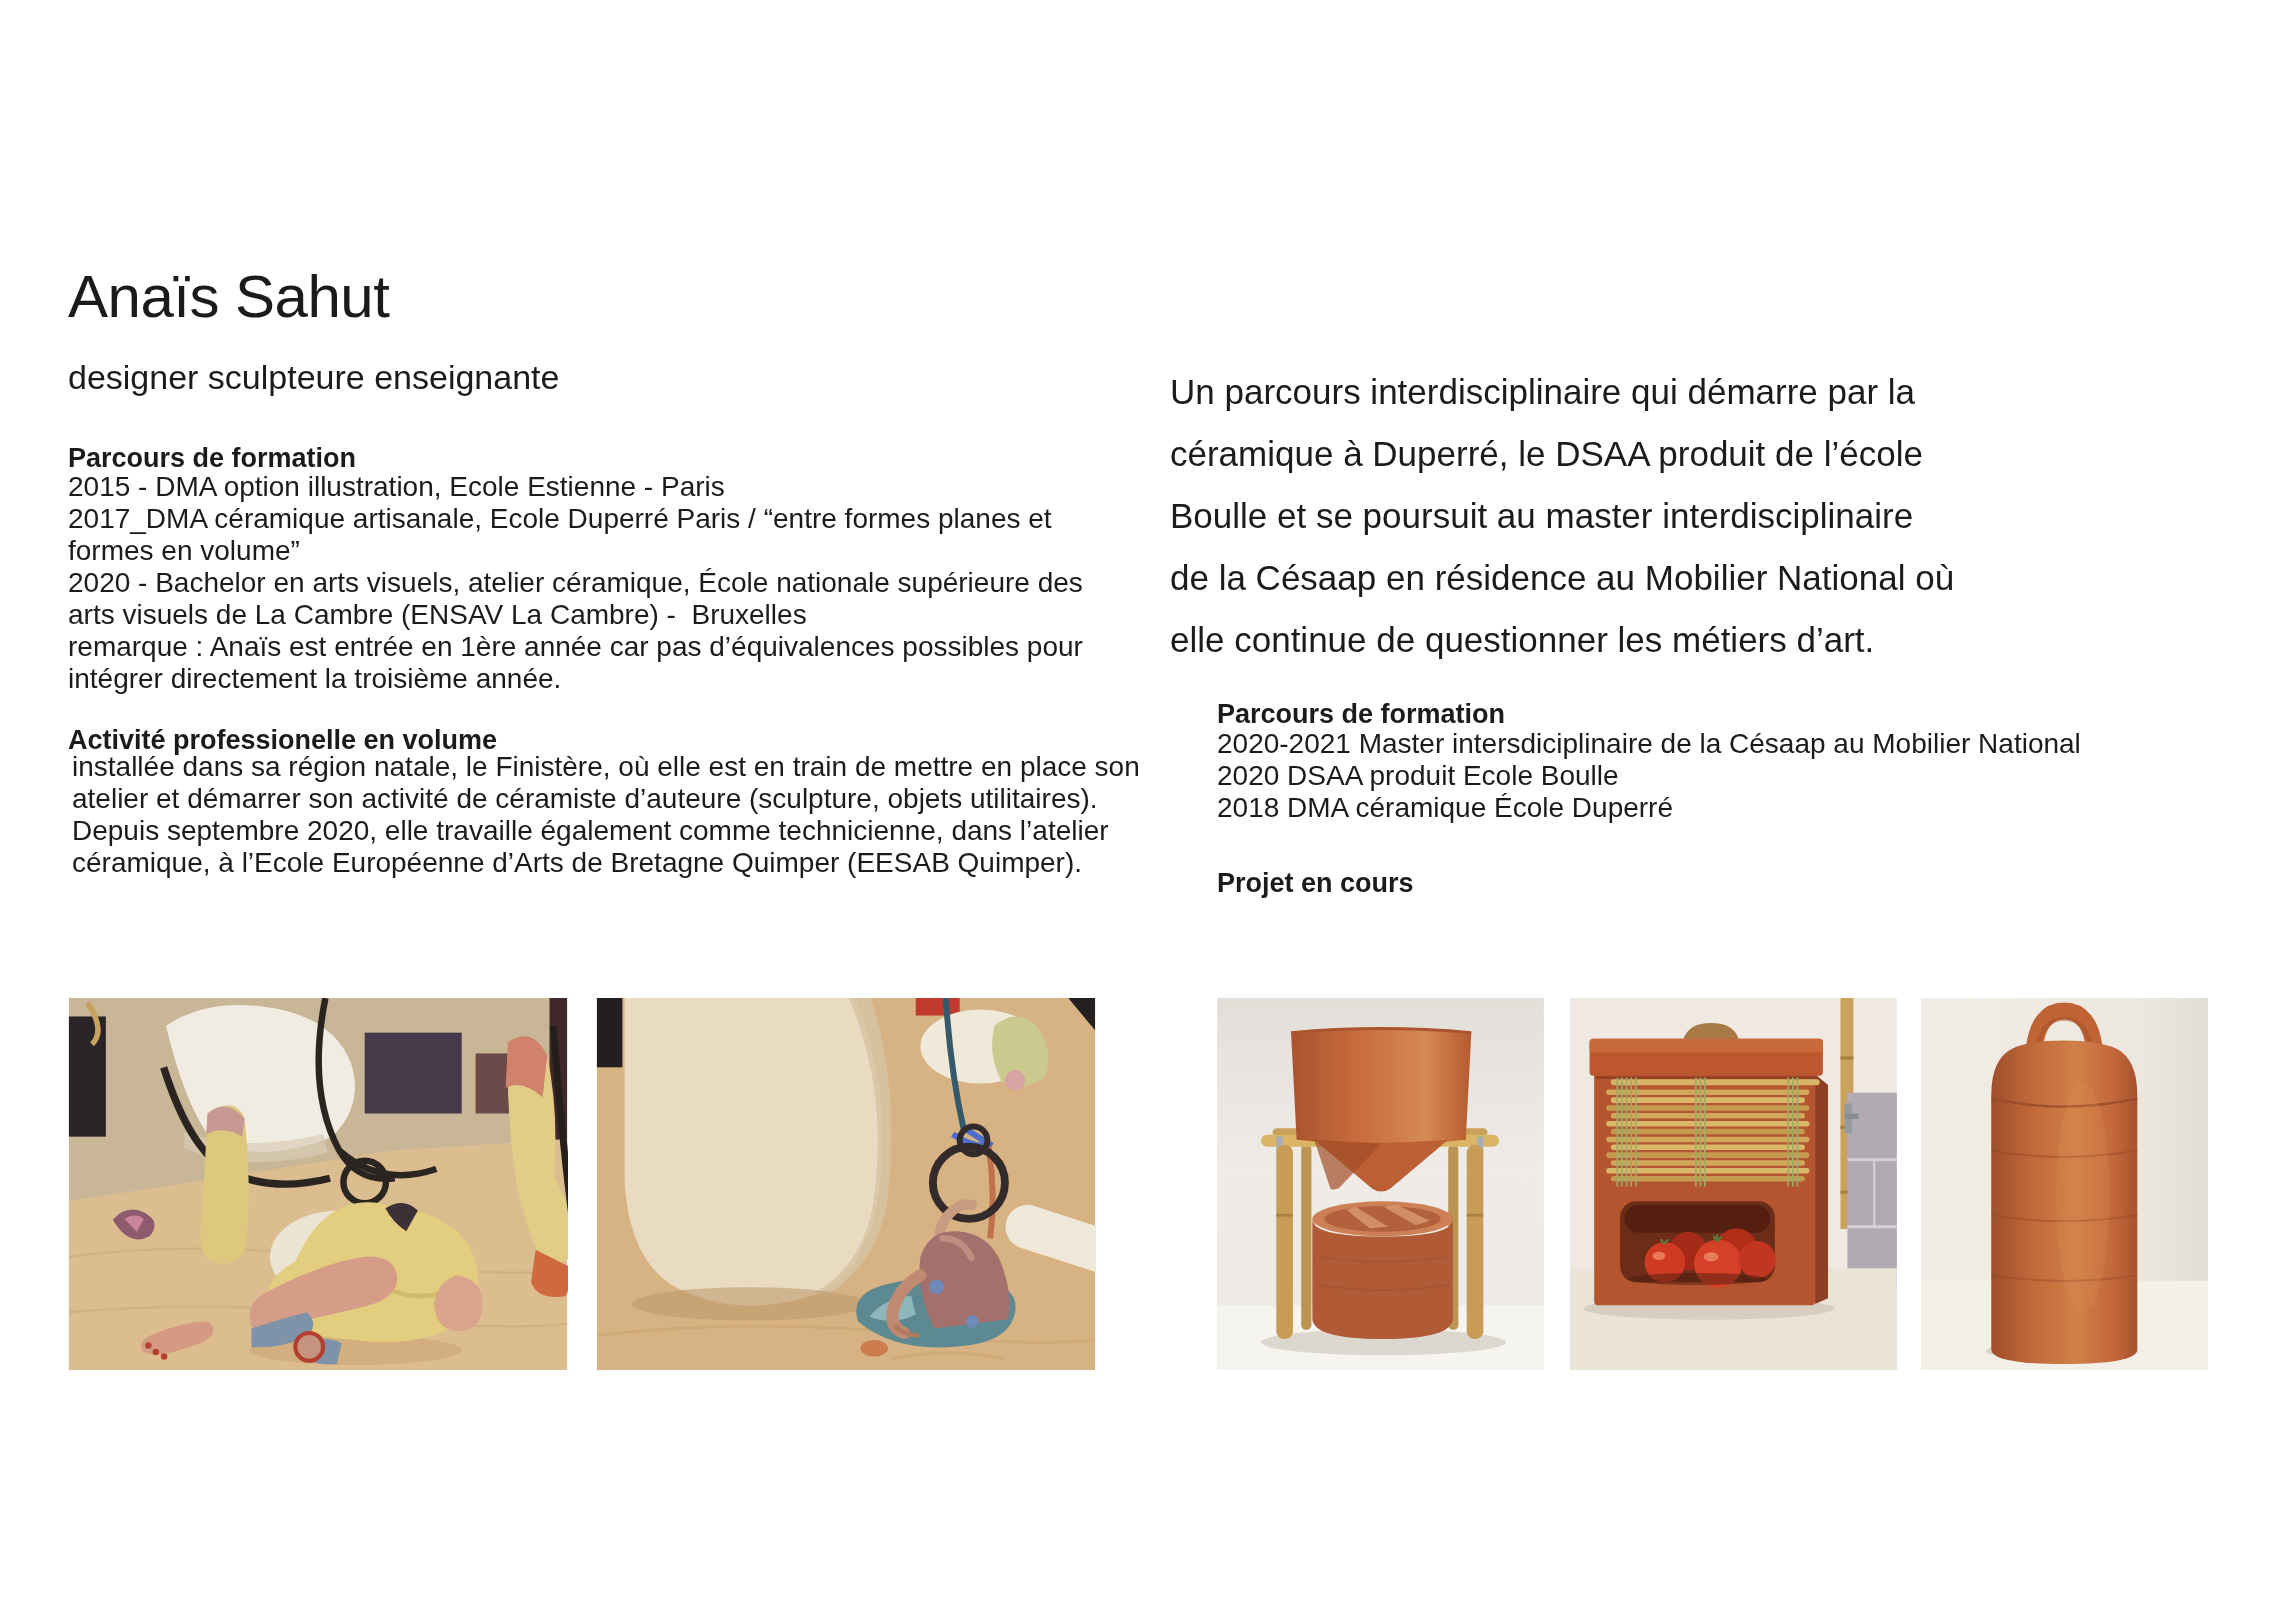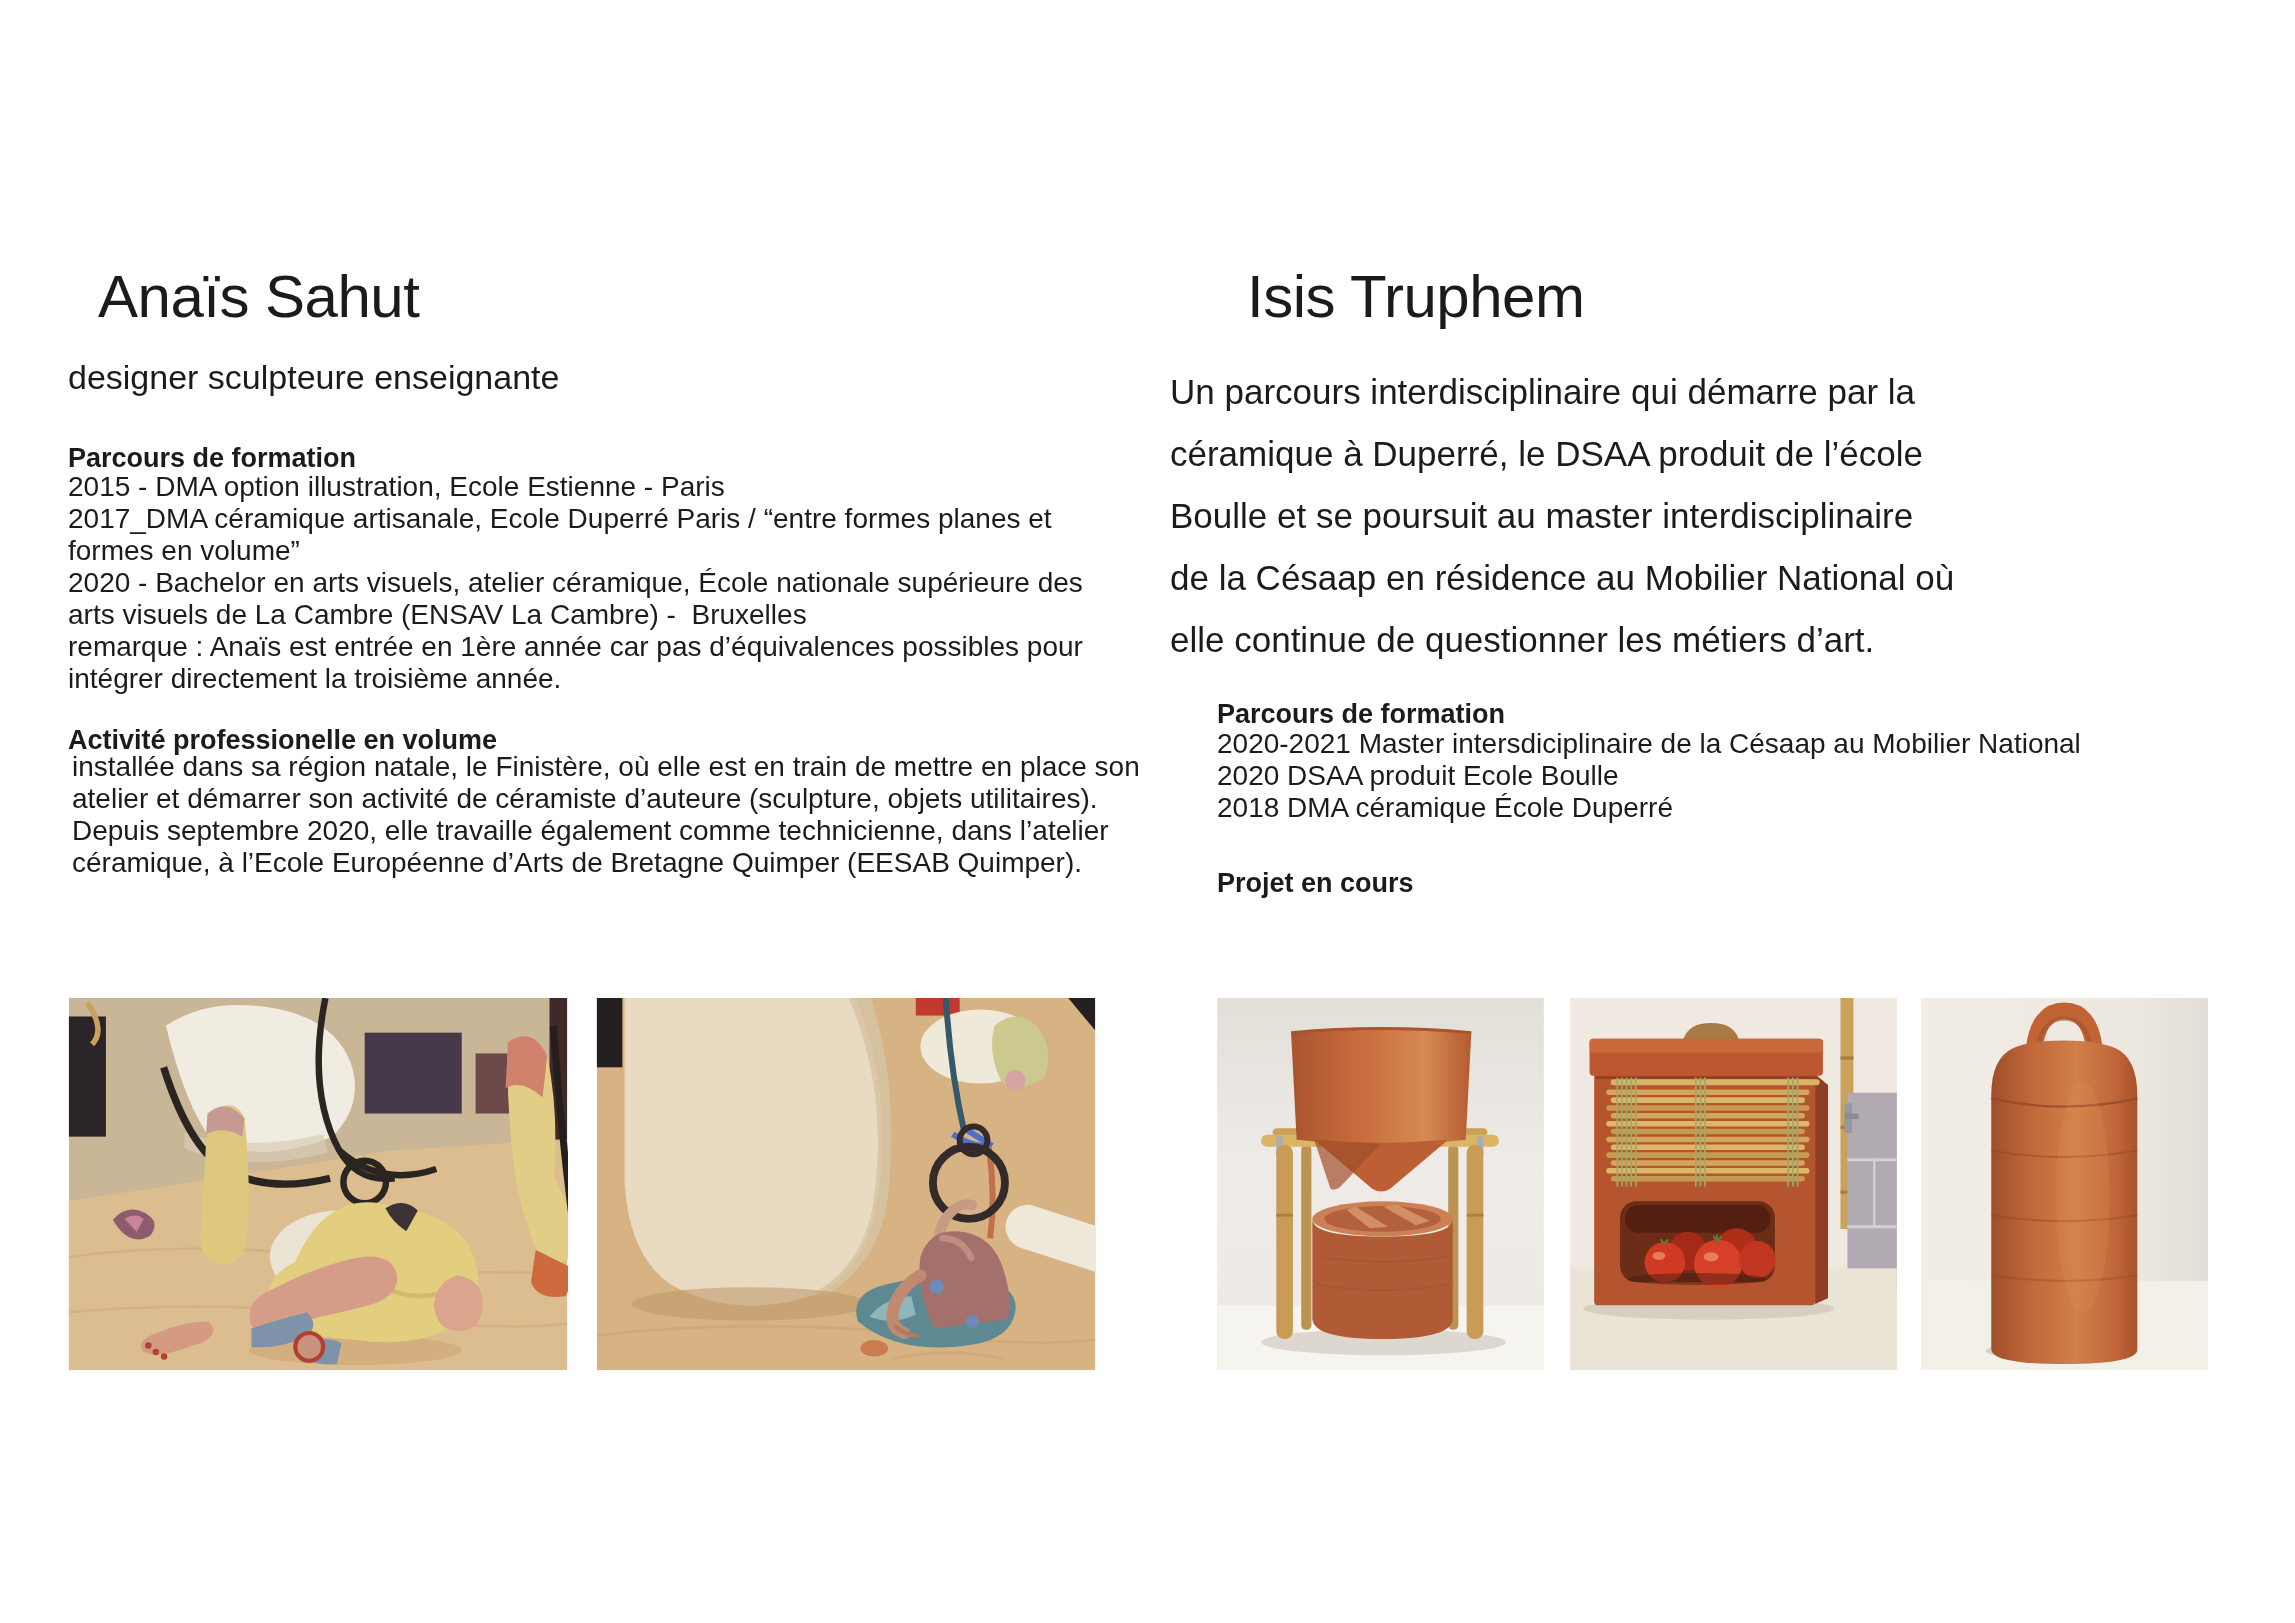--- a/index.html
+++ b/index.html
@@ -5,21 +5,21 @@
   html,body{margin:0;padding:0;background:#ffffff;}
   .page{
     position:relative;
     width:2295px;height:1623px;
     background:#ffffff;
     font-family:"Liberation Sans","DejaVu Sans",sans-serif;
     color:#1d1b1a;
     overflow:hidden;
   }
   .abs{position:absolute;}
-  .profile-name{font-size:60px;line-height:1;font-weight:400;letter-spacing:-0.5px;white-space:pre;margin-left:30px;}
+  .profile-name{font-size:60px;line-height:1;font-weight:400;letter-spacing:-0.5px;white-space:pre;}
   .profile-subtitle{font-size:34px;line-height:1;font-weight:400;white-space:pre;margin-top:16px;}
   .profile-intro{font-size:35px;line-height:62px;font-weight:400;white-space:pre-wrap;}
   .section-heading{font-size:27px;line-height:1;font-weight:700;white-space:pre;}
   .section-body{font-size:28px;line-height:32px;font-weight:400;white-space:pre-wrap;}
   figure.photo{margin:0;padding:0;position:absolute;}
   figure.photo svg{display:block;width:100%;height:100%;}
 </style>
 </head>
 <body>
 
@@ -115,21 +115,20 @@
       <ellipse cx="600" cy="758" rx="30" ry="18" fill="#cd7c50"></ellipse>
       <path d="M700,560 q20,-60 80,-55 q70,5 95,70 q25,65 15,120 l-160,20 q-40,-80 -30,-155z" fill="#a3706c"></path>
       <path d="M748,520 q42,0 62,42" stroke="#c08d80" stroke-width="14" fill="none" stroke-linecap="round"></path>
       <circle cx="735" cy="625" r="16" fill="#6f8ab8"></circle>
       <circle cx="812" cy="700" r="14" fill="#6f8ab8"></circle>
       <path d="M700,600 q-50,30 -60,80 q-5,35 25,45" stroke="#c08a70" stroke-width="26" fill="none" stroke-linecap="round"></path>
       <path d="M648,712 q20,18 45,18" stroke="#b27a5e" stroke-width="10" fill="none" stroke-linecap="round"></path>
     </svg>
   </figure>
 
-  <div class="abs profile-name" style="left:1217px;top:267px;">Isis Truphem</div>
   <div class="abs profile-intro" style="left:1170px;top:361px;width:1078px;">Un parcours interdisciplinaire qui démarre par la
 céramique à Duperré, le DSAA produit de l’école
 Boulle et se poursuit au master interdisciplinaire
 de la Césaap en résidence au Mobilier National où
 elle continue de questionner les métiers d’art.</div>
 
   <div class="abs section-heading" style="left:1217px;top:701px;">Parcours de formation</div>
   <div class="abs section-body" style="left:1217px;top:728px;width:1078px;">2020-2021 Master intersdiciplinaire de la Césaap au Mobilier National
 2020 DSAA produit Ecole Boulle
 2018 DMA céramique École Duperré</div>

